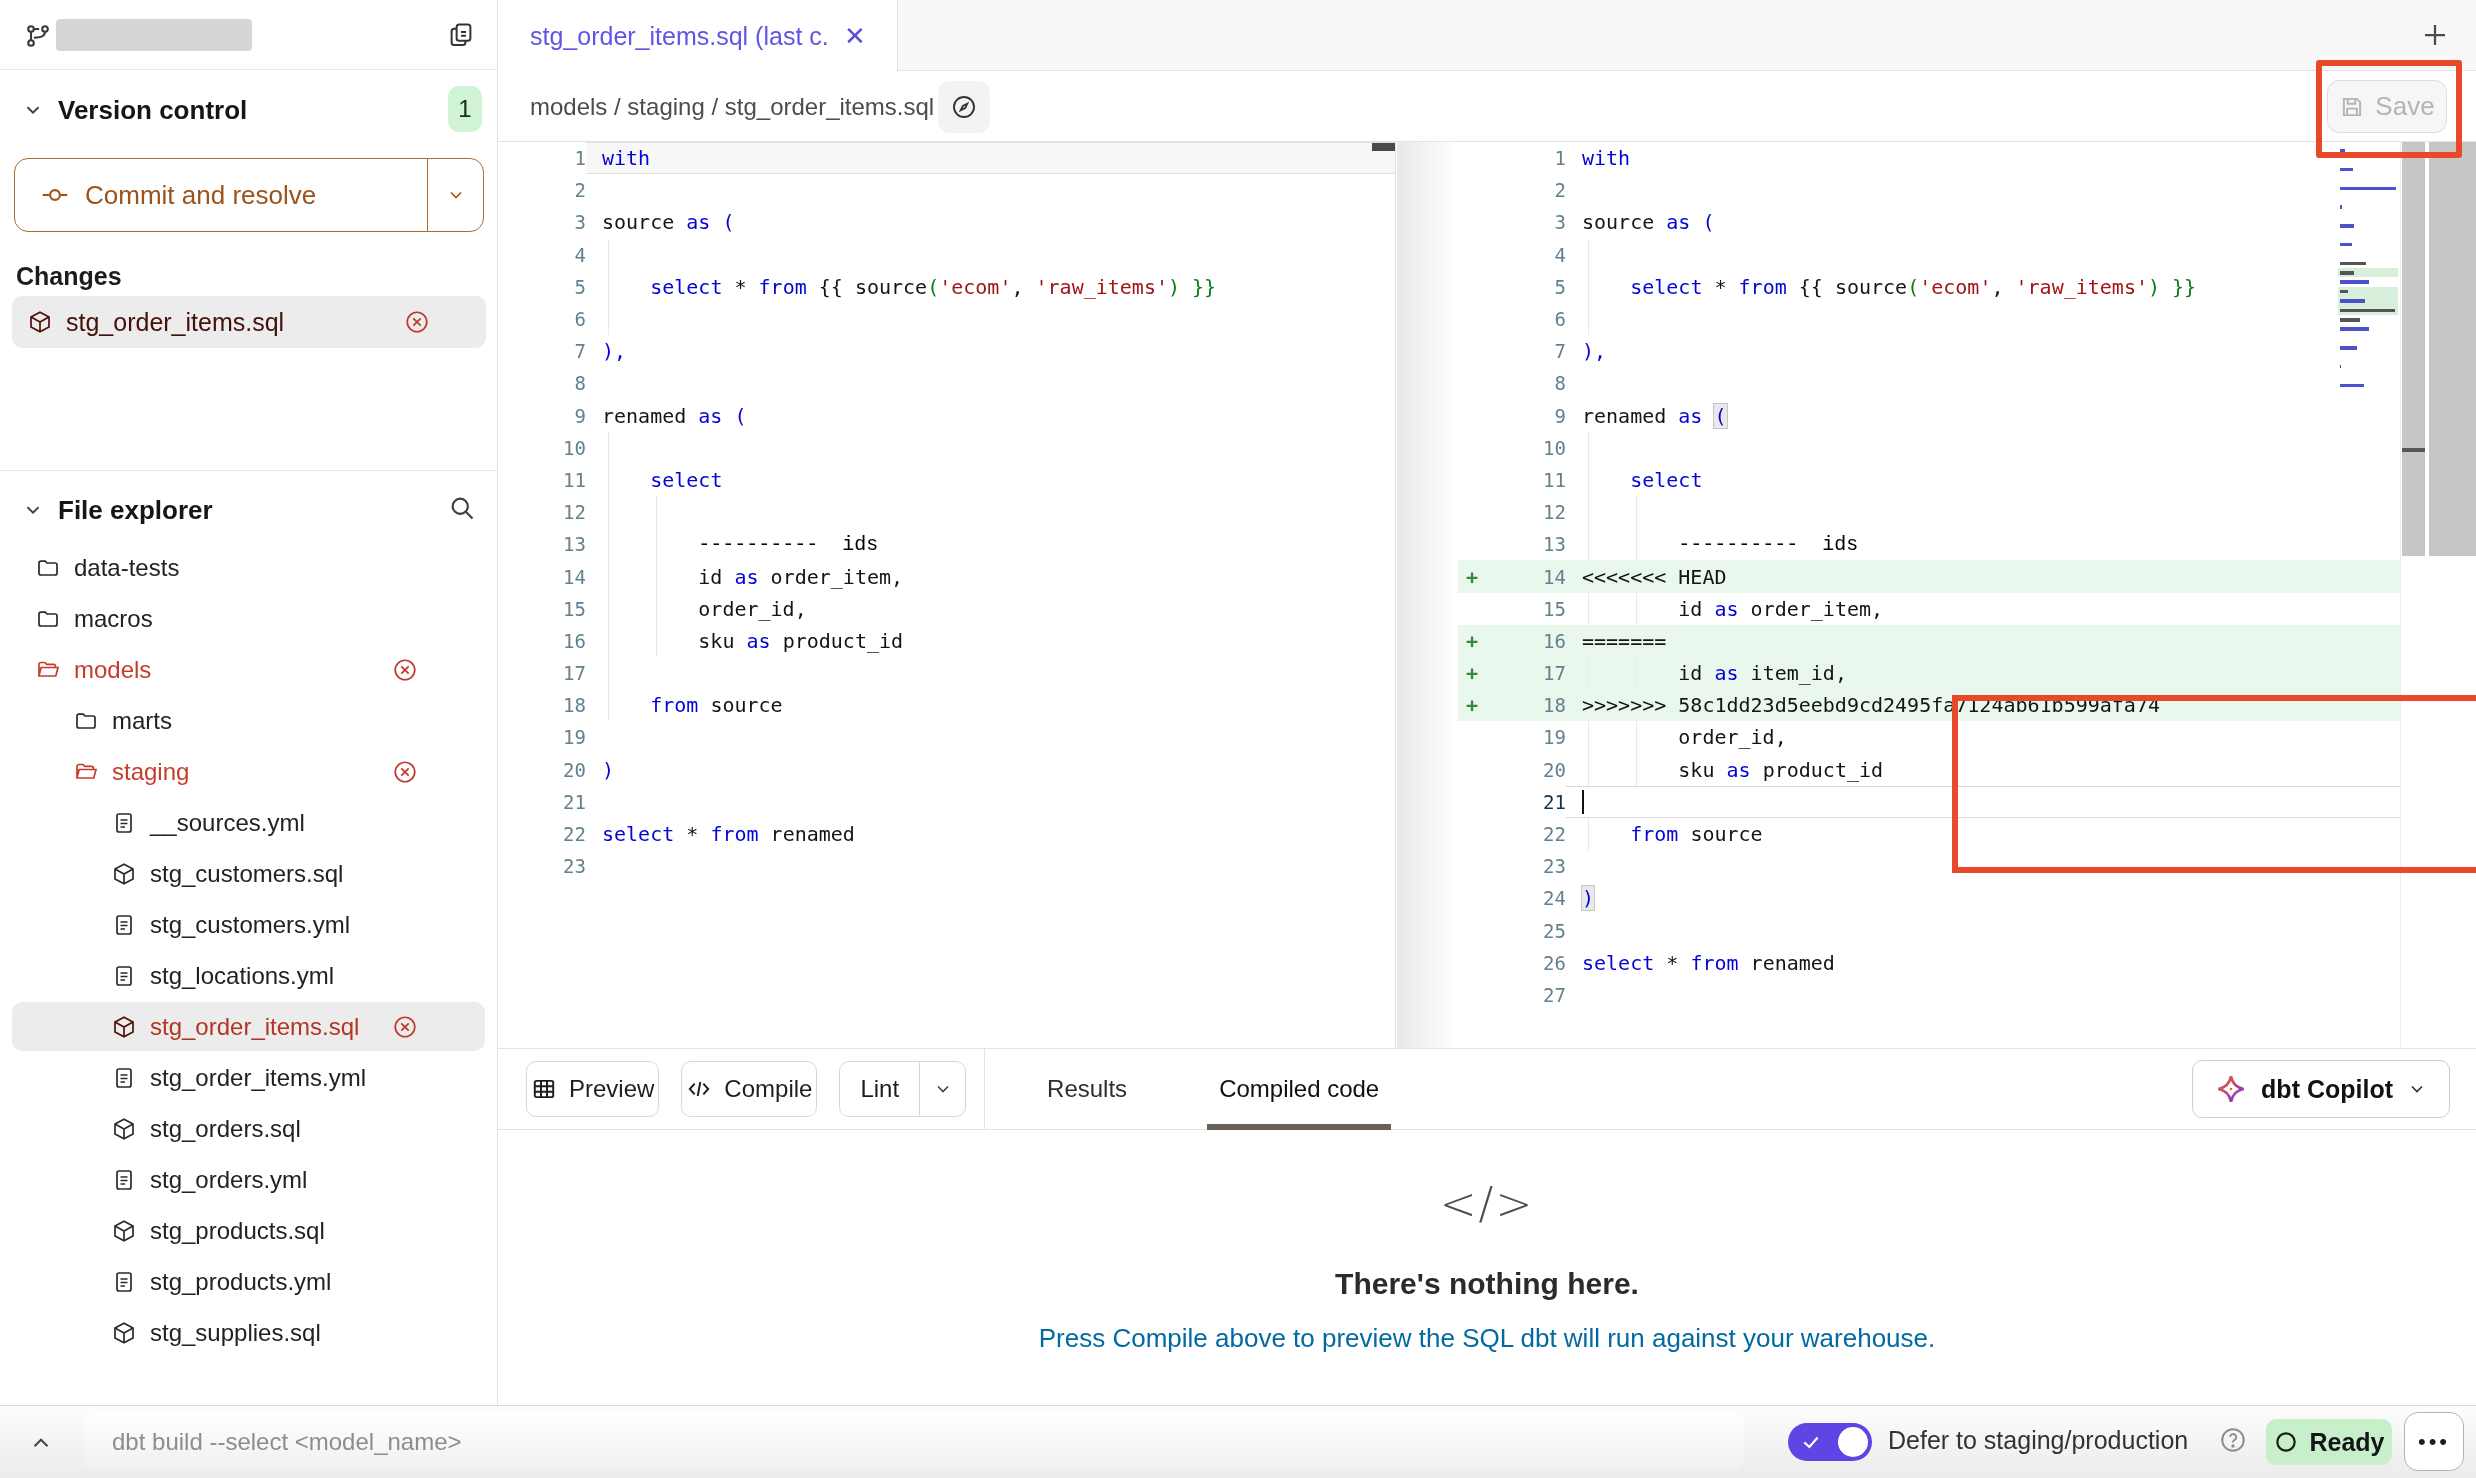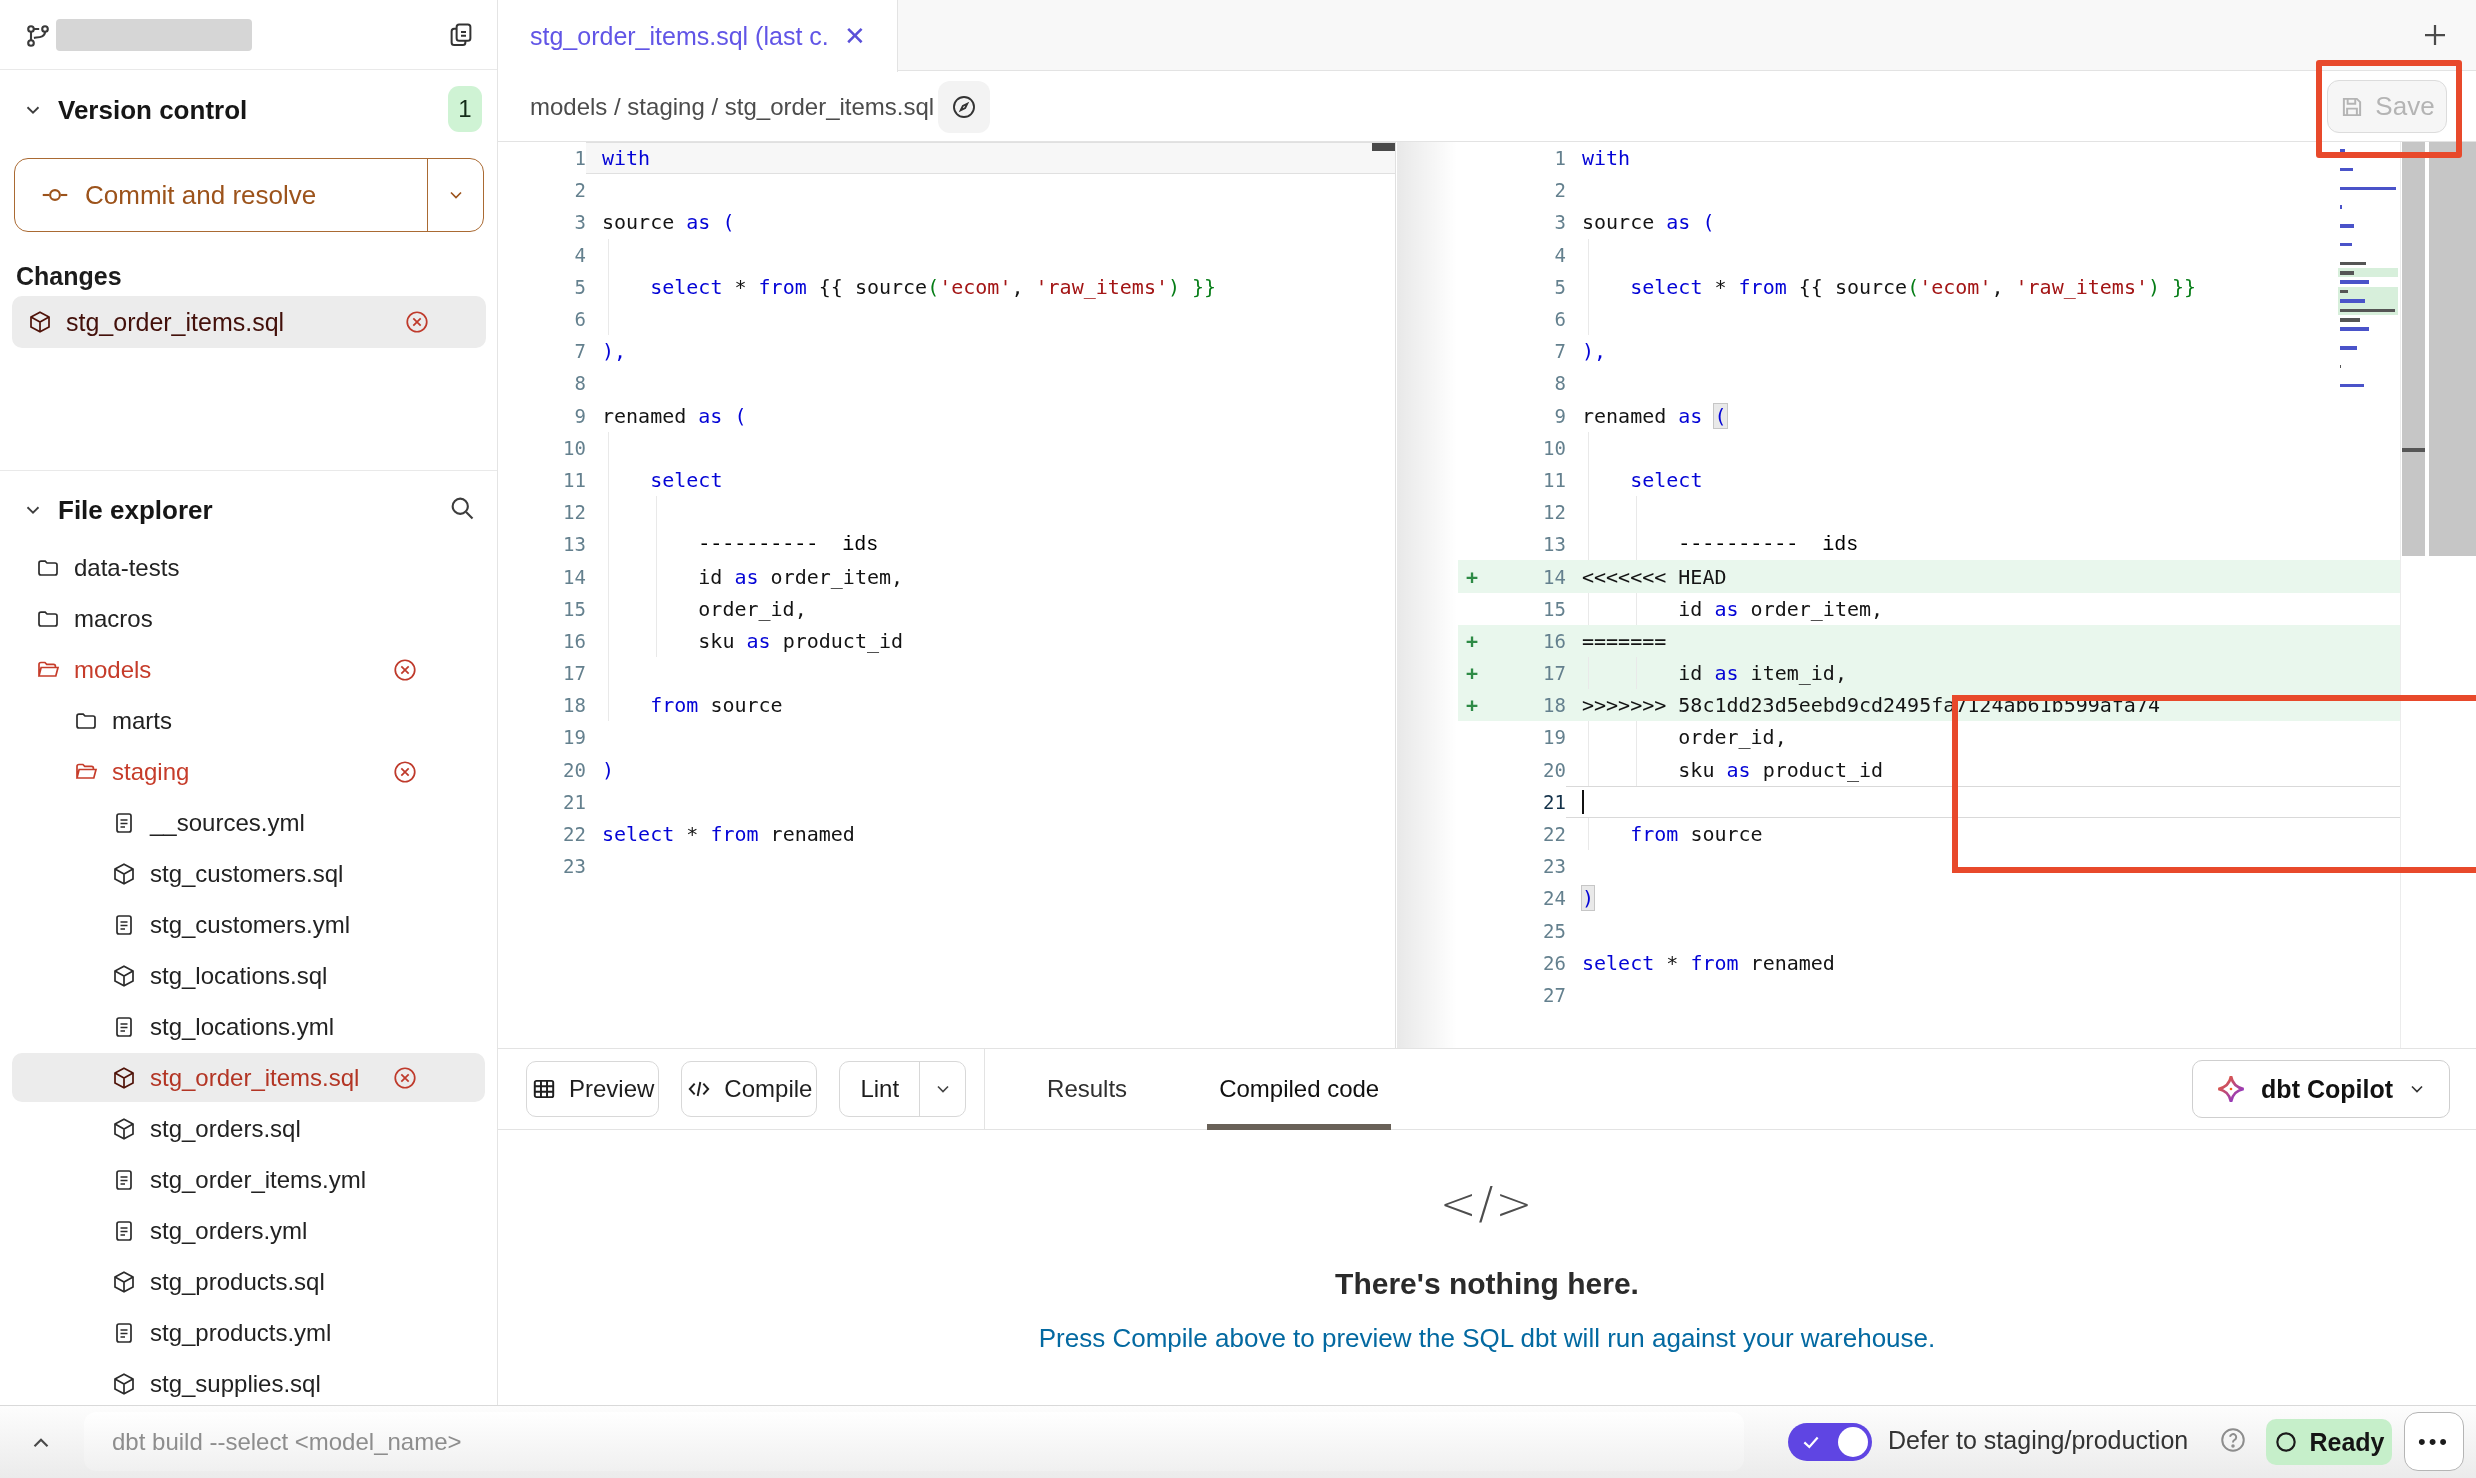--- a/index.html
+++ b/index.html
@@ -308,29 +308,20 @@
           <svg width="24" height="24" viewBox="0 0 24 24" fill="none" stroke="currentColor" stroke-width="1.7">
             <rect x="5" y="3" width="14" height="18" rx="2"></rect>
             <path d="M8.5 9h7 M8.5 12.5h7 M8.5 16h4.5"></path>
           </svg>
         </span>
         <span class="tl">stg_customers.yml</span>
       </div>
       <div class="trow">
         <span class="ticn" style="margin-left:112px">
           <svg width="24" height="24" viewBox="0 0 24 24" fill="none" stroke="currentColor" stroke-width="1.7">
-            <path d="M12 2.2 21 7v10l-9 4.8L3 17V7Z"></path>
-            <path d="M3 7l9 5 9-5 M12 12v9.8"></path>
-          </svg>
-        </span>
-        <span class="tl">stg_locations.sql</span>
-      </div>
-      <div class="trow">
-        <span class="ticn" style="margin-left:112px">
-          <svg width="24" height="24" viewBox="0 0 24 24" fill="none" stroke="currentColor" stroke-width="1.7">
             <rect x="5" y="3" width="14" height="18" rx="2"></rect>
             <path d="M8.5 9h7 M8.5 12.5h7 M8.5 16h4.5"></path>
           </svg>
         </span>
         <span class="tl">stg_locations.yml</span>
       </div>
       <div class="trow selected">
         <span class="ticn" style="margin-left:112px">
           <svg width="24" height="24" viewBox="0 0 24 24" fill="none" stroke="currentColor" stroke-width="1.7">
             <path d="M12 2.2 21 7v10l-9 4.8L3 17V7Z"></path>
@@ -341,34 +332,34 @@
         <span class="xbtn">
           <svg width="26" height="26" viewBox="0 0 24 24" fill="none" stroke="currentColor" stroke-width="1.6">
             <circle cx="12" cy="12" r="9"></circle>
             <path d="M8.6 8.6l6.8 6.8 M15.4 8.6l-6.8 6.8"></path>
           </svg>
         </span>
       </div>
       <div class="trow">
         <span class="ticn" style="margin-left:112px">
           <svg width="24" height="24" viewBox="0 0 24 24" fill="none" stroke="currentColor" stroke-width="1.7">
+            <rect x="5" y="3" width="14" height="18" rx="2"></rect>
+            <path d="M8.5 9h7 M8.5 12.5h7 M8.5 16h4.5"></path>
+          </svg>
+        </span>
+        <span class="tl">stg_order_items.yml</span>
+      </div>
+      <div class="trow">
+        <span class="ticn" style="margin-left:112px">
+          <svg width="24" height="24" viewBox="0 0 24 24" fill="none" stroke="currentColor" stroke-width="1.7">
             <path d="M12 2.2 21 7v10l-9 4.8L3 17V7Z"></path>
             <path d="M3 7l9 5 9-5 M12 12v9.8"></path>
           </svg>
         </span>
         <span class="tl">stg_orders.sql</span>
-      </div>
-      <div class="trow">
-        <span class="ticn" style="margin-left:112px">
-          <svg width="24" height="24" viewBox="0 0 24 24" fill="none" stroke="currentColor" stroke-width="1.7">
-            <rect x="5" y="3" width="14" height="18" rx="2"></rect>
-            <path d="M8.5 9h7 M8.5 12.5h7 M8.5 16h4.5"></path>
-          </svg>
-        </span>
-        <span class="tl">stg_order_items.yml</span>
       </div>
       <div class="trow">
         <span class="ticn" style="margin-left:112px">
           <svg width="24" height="24" viewBox="0 0 24 24" fill="none" stroke="currentColor" stroke-width="1.7">
             <rect x="5" y="3" width="14" height="18" rx="2"></rect>
             <path d="M8.5 9h7 M8.5 12.5h7 M8.5 16h4.5"></path>
           </svg>
         </span>
         <span class="tl">stg_orders.yml</span>
       </div>

